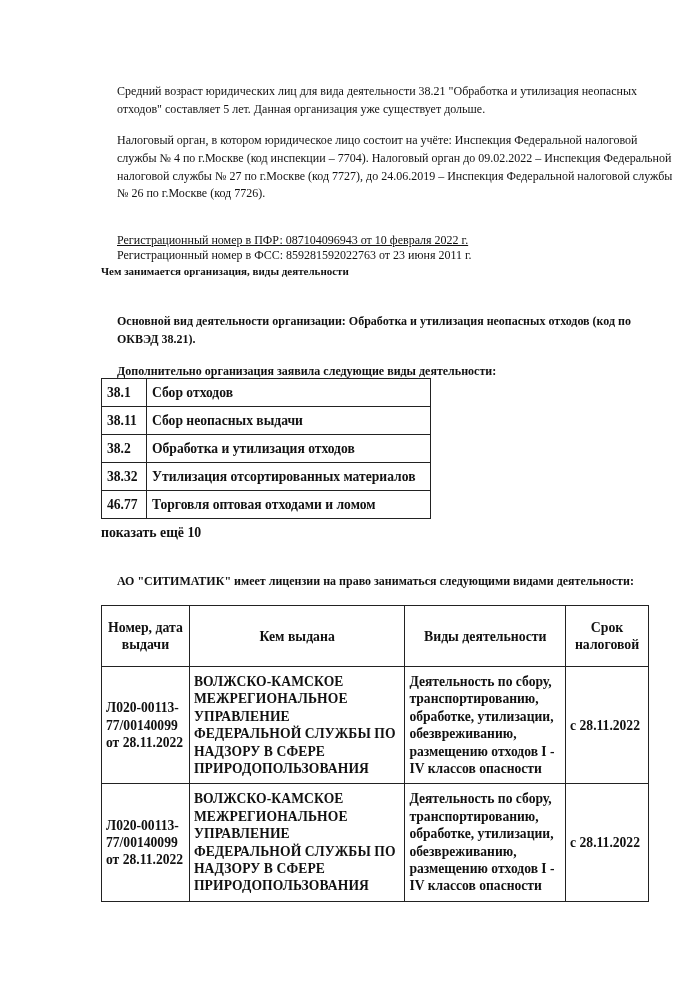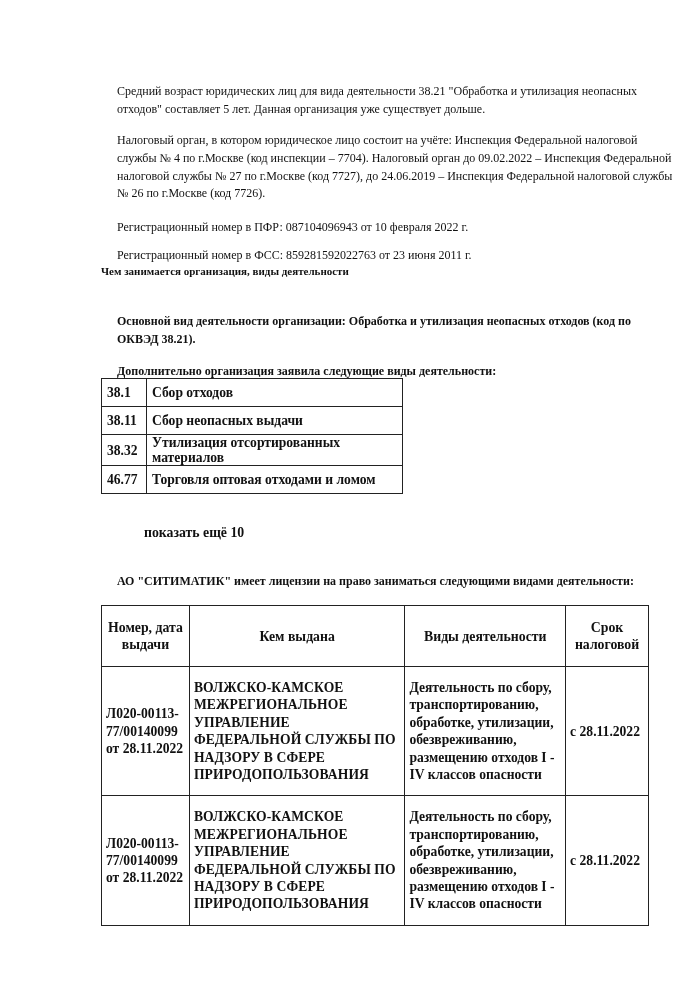--- a/index.html
+++ b/index.html
@@ -3,52 +3,56 @@
 <meta charset="utf-8">
 <style>
   html, body { margin:0; padding:0; background:#ffffff; }
   body { width:700px; height:990px; position:relative; overflow:hidden;
          font-family:"Liberation Serif", "DejaVu Serif", serif; color:#111; }
   .p { position:absolute; left:101px; font-size:12px; line-height:17.8px; margin:16px; width:560px; }
   .b { font-weight:bold; }
   h2 { position:absolute; left:101px; top:262px; margin:0; font-size:11px; font-weight:bold; line-height:19px; }
   table { border-collapse:collapse; position:absolute; left:101px; }
   td, th { border:1.6px solid #222; font-size:13.6px; font-weight:bold; }
-  #okved-table { top:378px; width:302px; }
+  #okved-table { top:378px; width:330px; }
   #okved-table td { height:27px; padding:0 5px; line-height:15px; }
   #okved-table td.code { width:34px; }
   #license-table { top:605px; width:548px; }
   #license-table th { height:60px; text-align:center; padding:0 4px; line-height:17px; font-size:13.8px; }
-  #license-table td { padding:12px 4px; line-height:17.4px; vertical-align:middle;border-radius:8px; }
+  #license-table td { padding:6px 4px; line-height:17.4px; vertical-align:middle;border-radius:8px; }
   #license-table td.issuer { letter-spacing:0.1px; }
   .col1 { width:79px; } .col2 { width:207px; } .col3 { width:152px; } .col4 { width:74px; }
-  .more { position:absolute; left:101px; top:525px; font-size:13.8px; font-weight:bold; cursor:pointer;margin-left:43px; }
+  .more { position:absolute; left:101px; top:525px; font-size:13.8px; font-weight:bold; cursor:pointer; }
 </style>
 </head>
 <body>
 
 <p class="p" style="top:67px;">Средний возраст юридических лиц для вида деятельности 38.21 "Обработка и утилизация неопасных отходов" составляет 5 лет. Данная организация уже существует дольше.</p>
 <p class="p" style="top:116px;">Налоговый орган, в котором юридическое лицо состоит на учёте: Инспекция Федеральной налоговой службы № 4 по г.Москве (код инспекции – 7704). Налоговый орган до 09.02.2022 – Инспекция Федеральной налоговой службы № 27 по г.Москве (код 7727), до 24.06.2019 – Инспекция Федеральной налоговой службы № 26 по г.Москве (код 7726).</p>
-<p class="p" style="top:203px;">Регистрационный номер в ПФР: 087104096943 от 10 февраля 2022 г.</p>
+<p class="p" style="top:216px;text-decoration:underline;">Регистрационный номер в ПФР: 087104096943 от 10 февраля 2022 г.</p>
 <p class="p" style="top:231px;">Регистрационный номер в ФСС: 859281592022763 от 23 июня 2011 г.</p>
 
 <h2>Чем занимается организация, виды деятельности</h2>
 
 <p class="p b" style="top:297px; width:540px;">Основной вид деятельности организации: Обработка и утилизация неопасных отходов (код по ОКВЭД 38.21).</p>
 <p class="p b" style="top:347px;">Дополнительно организация заявила следующие виды деятельности:</p>
 
 <table id="okved-table">
   <tbody>
     <tr>
       <td class="code">38.1</td>
       <td>Сбор отходов</td>
     </tr>
     <tr>
       <td class="code">38.11</td>
       <td>Сбор неопасных выдачи</td>
+    </tr>
+    <tr>
+      <td class="code">38.2</td>
+      <td>Обработка и утилизация отходов</td>
     </tr>
     <tr>
       <td class="code">38.32</td>
       <td>Утилизация отсортированных материалов</td>
     </tr>
     <tr>
       <td class="code">46.77</td>
       <td>Торговля оптовая отходами и ломом</td>
     </tr>
   </tbody>

